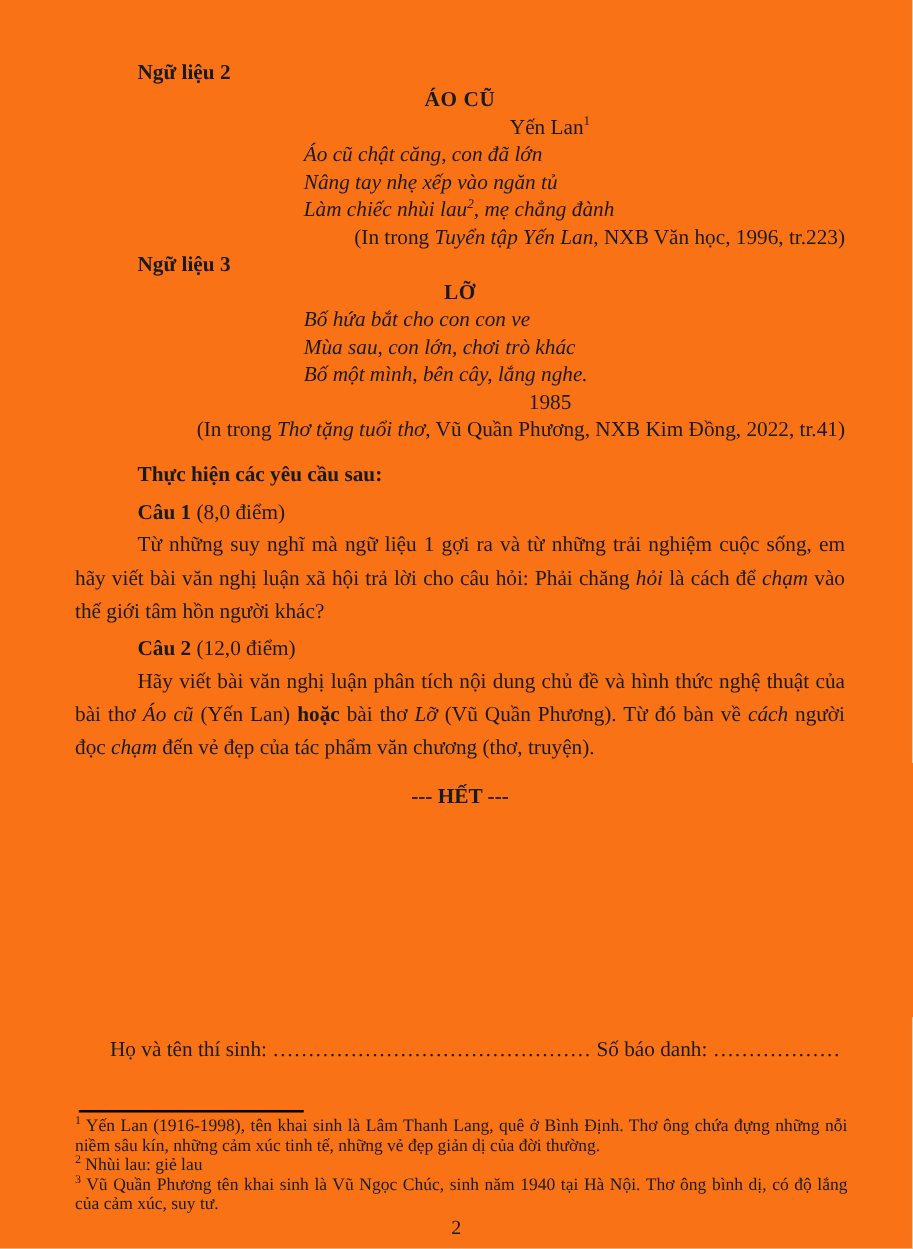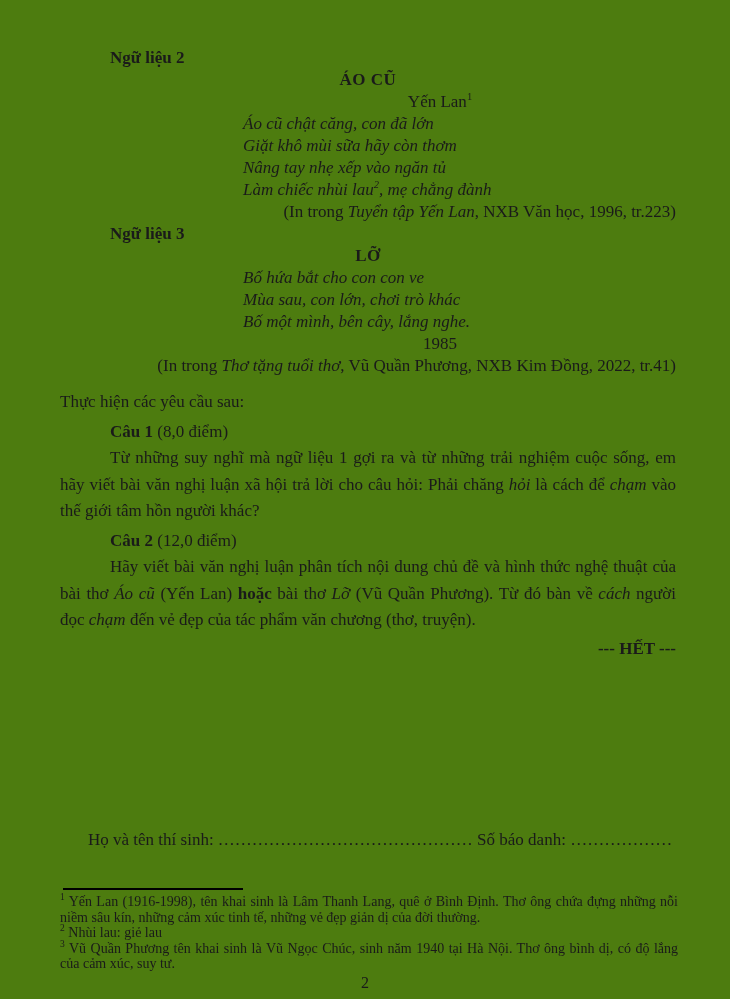--- a/index.html
+++ b/index.html
@@ -1,45 +1,45 @@
 <!DOCTYPE html>
 <html><head>
 <meta charset="utf-8">
 <style>
   html, body { margin: 0; padding: 0; background: #ffffff; }
   .page {
     position: relative;
     width: 730px;
     height: 999px;
     box-sizing: border-box;
-    background: #4d7c0f;
+    background: #f97316;
     color: #1a1a1a;
     font-family: "Liberation Serif", "DejaVu Serif", serif;
     font-size: 17px;
     padding: 47px 54px 0 60px;
     overflow: hidden;
   }
   p { margin: 0; }
   sup.fn-ref { font-size: 0.62em; line-height: 0; vertical-align: super; }
 
   
   .materials { line-height: 22px; }
   .section-label { font-weight: bold; margin-left: 50px; }
   .poem-title { font-weight: bold; text-align: center; letter-spacing: 0.5px; }
   .author-line, .year-line { margin-left: 144px; width: 472px; text-align: center; }
   .poem-line { margin-left: 183px; font-style: italic; }
   .cite-line { text-align: right; }
 
   
   .tasks { line-height: 26.5px; margin-top: 12px; }
-  .task-intro { font-weight: normal; }
+  .task-intro { font-weight: bold; margin-left: 50px; }
   .q-head { margin-left: 50px; margin-top: 3px; }
   .q-head .q-label { font-weight: bold; }
   .para { text-align: justify; text-indent: 50px; }
-  .end-mark { text-align: right; font-weight: bold; margin-top: 2px; }
+  .end-mark { text-align: center; font-weight: bold; margin-top: 12px; }
   .proctor-note { text-align: center; font-style: italic; margin-top: 4px; }
 
   .italic { font-style: italic; }
   .bold { font-weight: bold; }
 
   
   .candidate-line {
     position: absolute;
     left: 60px;
     top: 828px;
@@ -82,21 +82,20 @@
 <body>
 
 <div class="page">
 
   <div class="materials">
     <p class="section-label">Ngữ liệu 2</p>
 
     <p class="poem-title">ÁO CŨ</p>
     <p class="author-line"><span>Yến Lan</span><sup class="fn-ref">1</sup></p>
     <p class="poem-line">Áo cũ chật căng, con đã lớn</p>
-    <p class="poem-line">Giặt khô mùi sữa hãy còn thơm</p>
     <p class="poem-line">Nâng tay nhẹ xếp vào ngăn tủ</p>
     <p class="poem-line"><span>Làm chiếc nhùi lau</span><sup class="fn-ref">2</sup><span>, mẹ chẳng đành</span></p>
     <p class="cite-line"><span>(In trong </span><span class="italic">Tuyển tập Yến Lan</span><span>, NXB Văn học, 1996, tr.223)</span></p>
 
     <p class="section-label">Ngữ liệu 3</p>
 
     <p class="poem-title">LỠ</p>
     <p class="poem-line">Bố hứa bắt cho con con ve</p>
     <p class="poem-line">Mùa sau, con lớn, chơi trò khác</p>
     <p class="poem-line">Bố một mình, bên cây, lắng nghe.</p>

